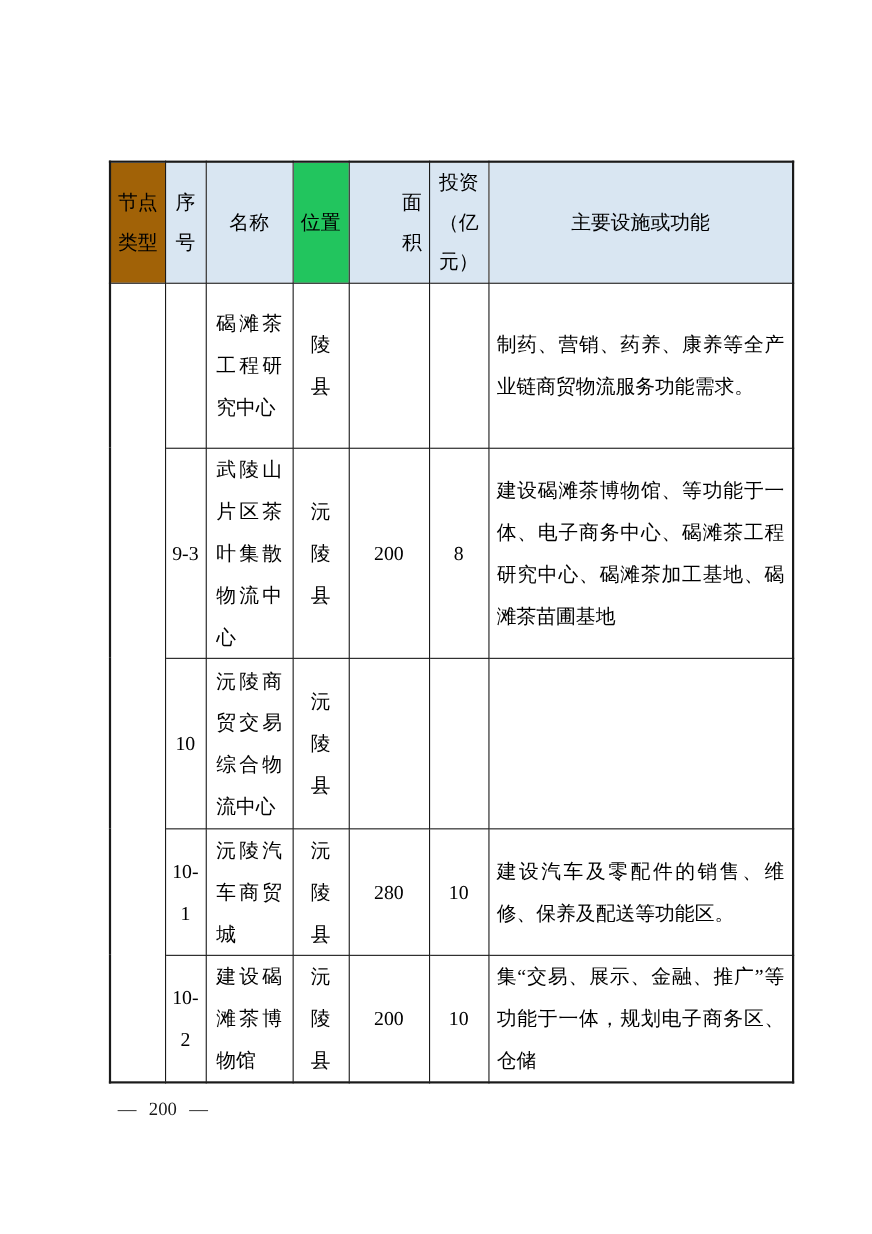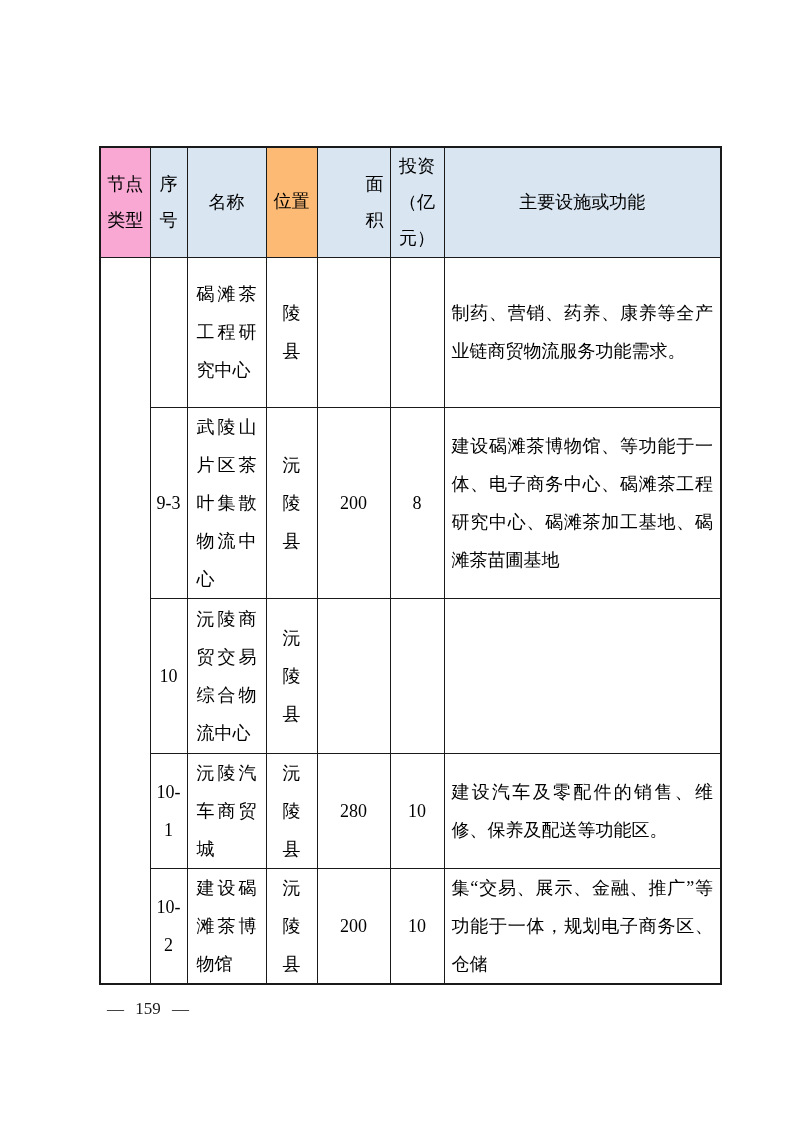--- a/index.html
+++ b/index.html
@@ -74,24 +74,24 @@
     <col style="width:50px">
     <col style="width:37px">
     <col style="width:79px">
     <col style="width:35px">
     <col style="width:58px">
     <col style="width:54px">
     <col style="width:277px">
   </colgroup>
   <tbody>
     <tr class="rh-h">
-      <th class="hdr" style="background: #f9a8d4;">节点类型</th>
+      <th class="hdr" style="background: #a16207;">节点类型</th>
       <th class="hdr" style="background: rgb(217, 230, 242);">序号</th>
       <th class="hdr" style="background: rgb(217, 230, 242);">名称</th>
-      <th class="hdr" style="background: #fdba74; font-family: Liberation Mono, monospace;">位置</th>
+      <th class="hdr" style="background: #22c55e;">位置</th>
       <th class="hdr" style="background: rgb(217, 230, 242); padding-left: 48px;">面积</th>
       <th class="hdr" style="background: rgb(217, 230, 242);">投资（亿元）</th>
       <th class="hdr" style="background: rgb(217, 230, 242);">主要设施或功能</th>
     </tr>
     <tr class="rh-0">
       <td class="c-node" rowspan="5"></td>
       <td class="c-seq"></td>
       <td class="c-name">碣滩茶工程研究中心</td>
       <td class="c-loc">陵县</td>
       <td class="c-area"></td>
@@ -126,13 +126,13 @@
       <td class="c-seq">10-2</td>
       <td class="c-name">建设碣滩茶博物馆</td>
       <td class="c-loc">沅陵县</td>
       <td class="c-area">200</td>
       <td class="c-inv">10</td>
       <td class="c-fn">集“交易、展示、金融、推广”等功能于一体，规划电子商务区、仓储</td>
     </tr>
   </tbody>
 </table>
 
-<div class="page-number">— 159 —</div>
+<div class="page-number">— 200 —</div>
 
 </body></html>

